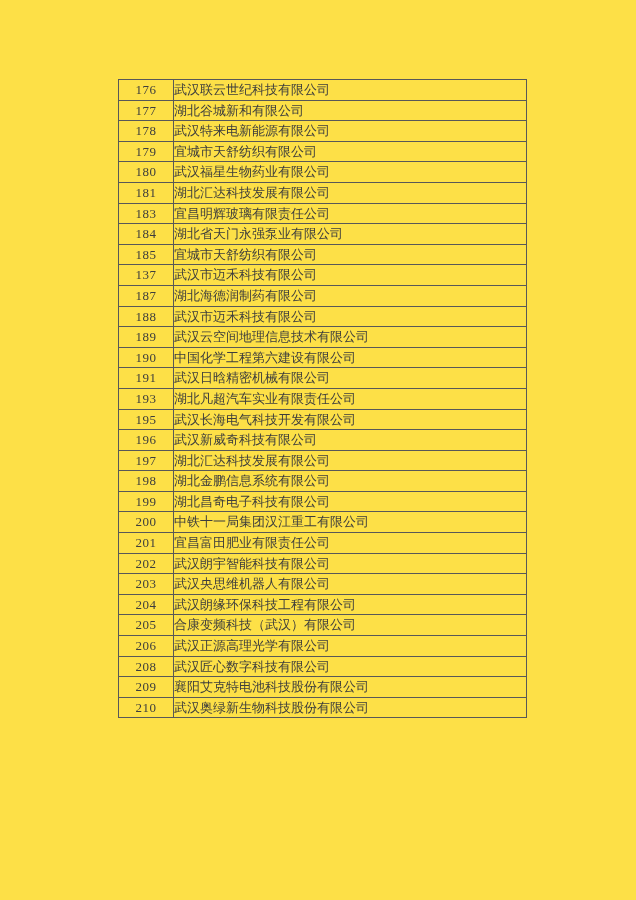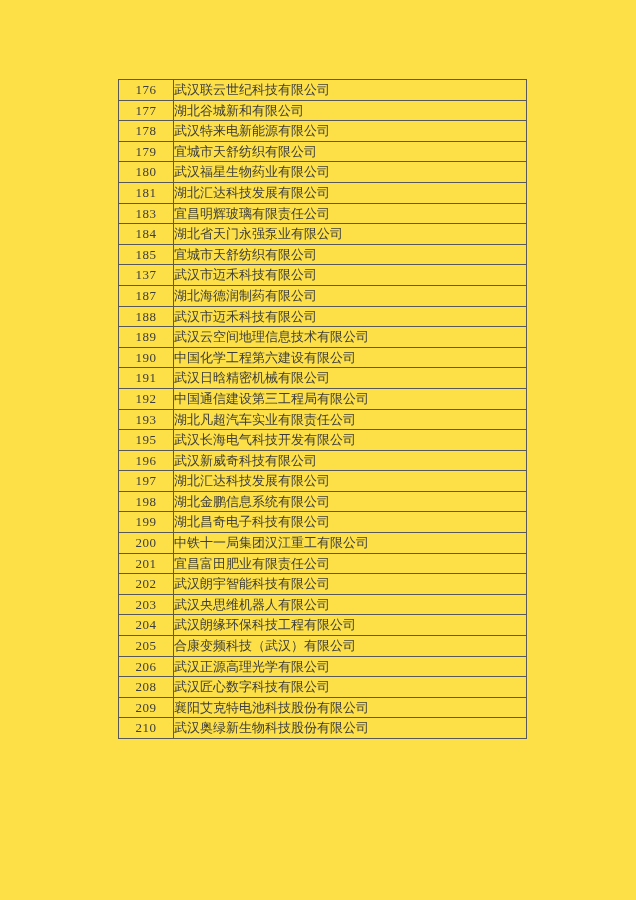--- a/index.html
+++ b/index.html
@@ -102,24 +102,20 @@
         </tr>
         <tr>
           <td class="num-cell">190</td>
           <td class="name-cell">中国化学工程第六建设有限公司</td>
         </tr>
         <tr>
           <td class="num-cell">191</td>
           <td class="name-cell">武汉日晗精密机械有限公司</td>
         </tr>
         <tr>
-          <td class="num-cell">192</td>
-          <td class="name-cell">中国通信建设第三工程局有限公司</td>
-        </tr>
-        <tr>
           <td class="num-cell">193</td>
           <td class="name-cell">湖北凡超汽车实业有限责任公司</td>
         </tr>
         <tr>
           <td class="num-cell">195</td>
           <td class="name-cell">武汉长海电气科技开发有限公司</td>
         </tr>
         <tr>
           <td class="num-cell">196</td>
           <td class="name-cell">武汉新威奇科技有限公司</td>

